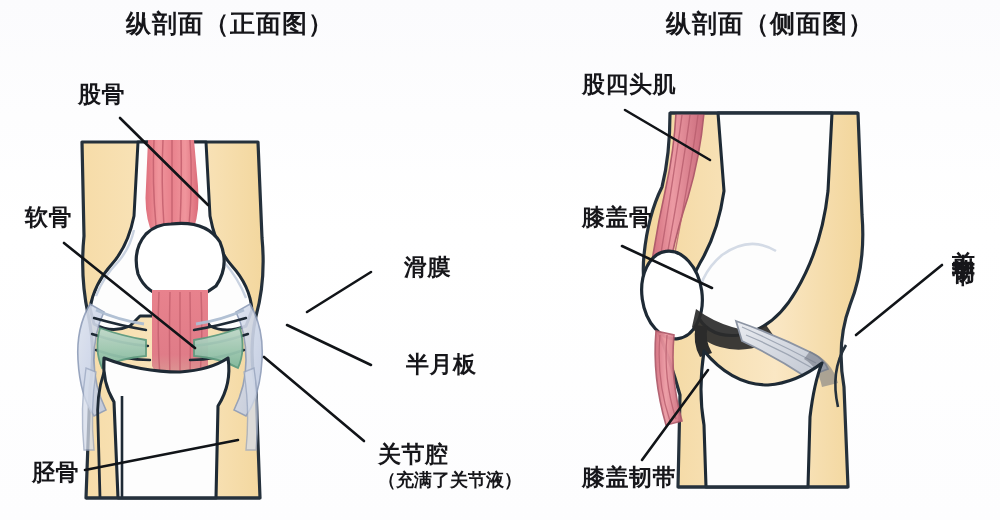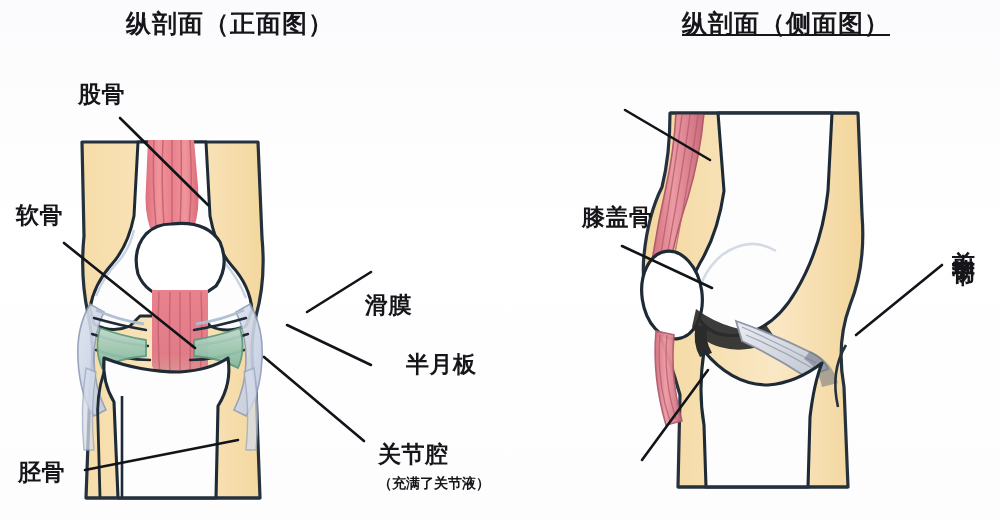--- a/index.html
+++ b/index.html
@@ -33,36 +33,36 @@
     top: 8px;
     width: 100%;
     text-align: center;
     font-size: 25px;
     font-weight: 700;
     letter-spacing: 1px;
     line-height: 1.25;
     white-space: nowrap;
   }
   #panel-front .panel-title { left: 0; width: 460px; }
-  #panel-side  .panel-title { left: 16px; width: 420px; text-decoration: underline; }
+  #panel-side  .panel-title { left: 0; width: 420px; }
 
   .label {
     position: absolute;
     font-size: 23px;
     font-weight: 700;
     line-height: 1.22;
     white-space: nowrap;
     letter-spacing: 0.5px;
   }
   .label .sub {
     display: block;
-    font-size: 14px;
+    font-size: 18px;
     font-weight: 700;
     letter-spacing: 0;
-    margin-top: 7px;
+    margin-top: 1px;
   }
   .label.vertical {
     writing-mode: vertical-rl;
     text-orientation: upright;
     letter-spacing: 3px;
     line-height: 1;
   }
   .leaders {
     position: absolute;
     inset: 0;
@@ -202,29 +202,29 @@
         <line x1="371" y1="272" x2="307" y2="312"></line>
         <line x1="371" y1="365" x2="287" y2="325"></line>
         <line x1="364" y1="441" x2="264" y2="357"></line>
       </g>
     </svg>
 
     <div class="label" style="left:78px; top:80px;">
       <span>股骨</span>
     </div>
 
-    <div class="label" style="left:16px; top:203px;font-family:Liberation Mono, monospace;">
+    <div class="label" style="left:25px; top:203px;">
       <span>软骨</span>
     </div>
 
-    <div class="label" style="left:18px; top:458px;">
+    <div class="label" style="left:32px; top:458px;">
       <span>胫骨</span>
     </div>
 
-    <div class="label" style="left:365px; top:253px;margin-top:38px;">
+    <div class="label" style="left:404px; top:253px;">
       <span>滑膜</span>
     </div>
 
     <div class="label" style="left:406px; top:350px;">
       <span>半月板</span>
     </div>
 
     <div class="label" style="left:378px; top:440px;">
       <span>关节腔</span>
       <span class="sub">（充满了关节液）</span>
@@ -318,24 +318,30 @@
 
     <svg class="leaders" width="440" height="520">
       <g stroke="#111418" stroke-width="2.6" fill="none" stroke-linecap="round">
         <line x1="65" y1="110" x2="150" y2="160"></line>
         <line x1="62" y1="246" x2="152" y2="288"></line>
         <line x1="82" y1="460" x2="148" y2="370"></line>
         <line x1="382" y1="265" x2="296" y2="335"></line>
       </g>
     </svg>
 
+    <div class="label" style="left:22px; top:70px;">
+      <span>股四头肌</span>
+    </div>
 
     <div class="label" style="left:22px; top:203px;text-align:center;">
       <span>膝盖骨</span>
     </div>
 
+    <div class="label" style="left:22px; top:463px;">
+      <span>膝盖韧带</span>
+    </div>
 
     <div class="label vertical" style="left:392px; top:232px;">
       <span>前十字韧带</span>
     </div>
   </div>
 
 </div>
 
 </body></html>

